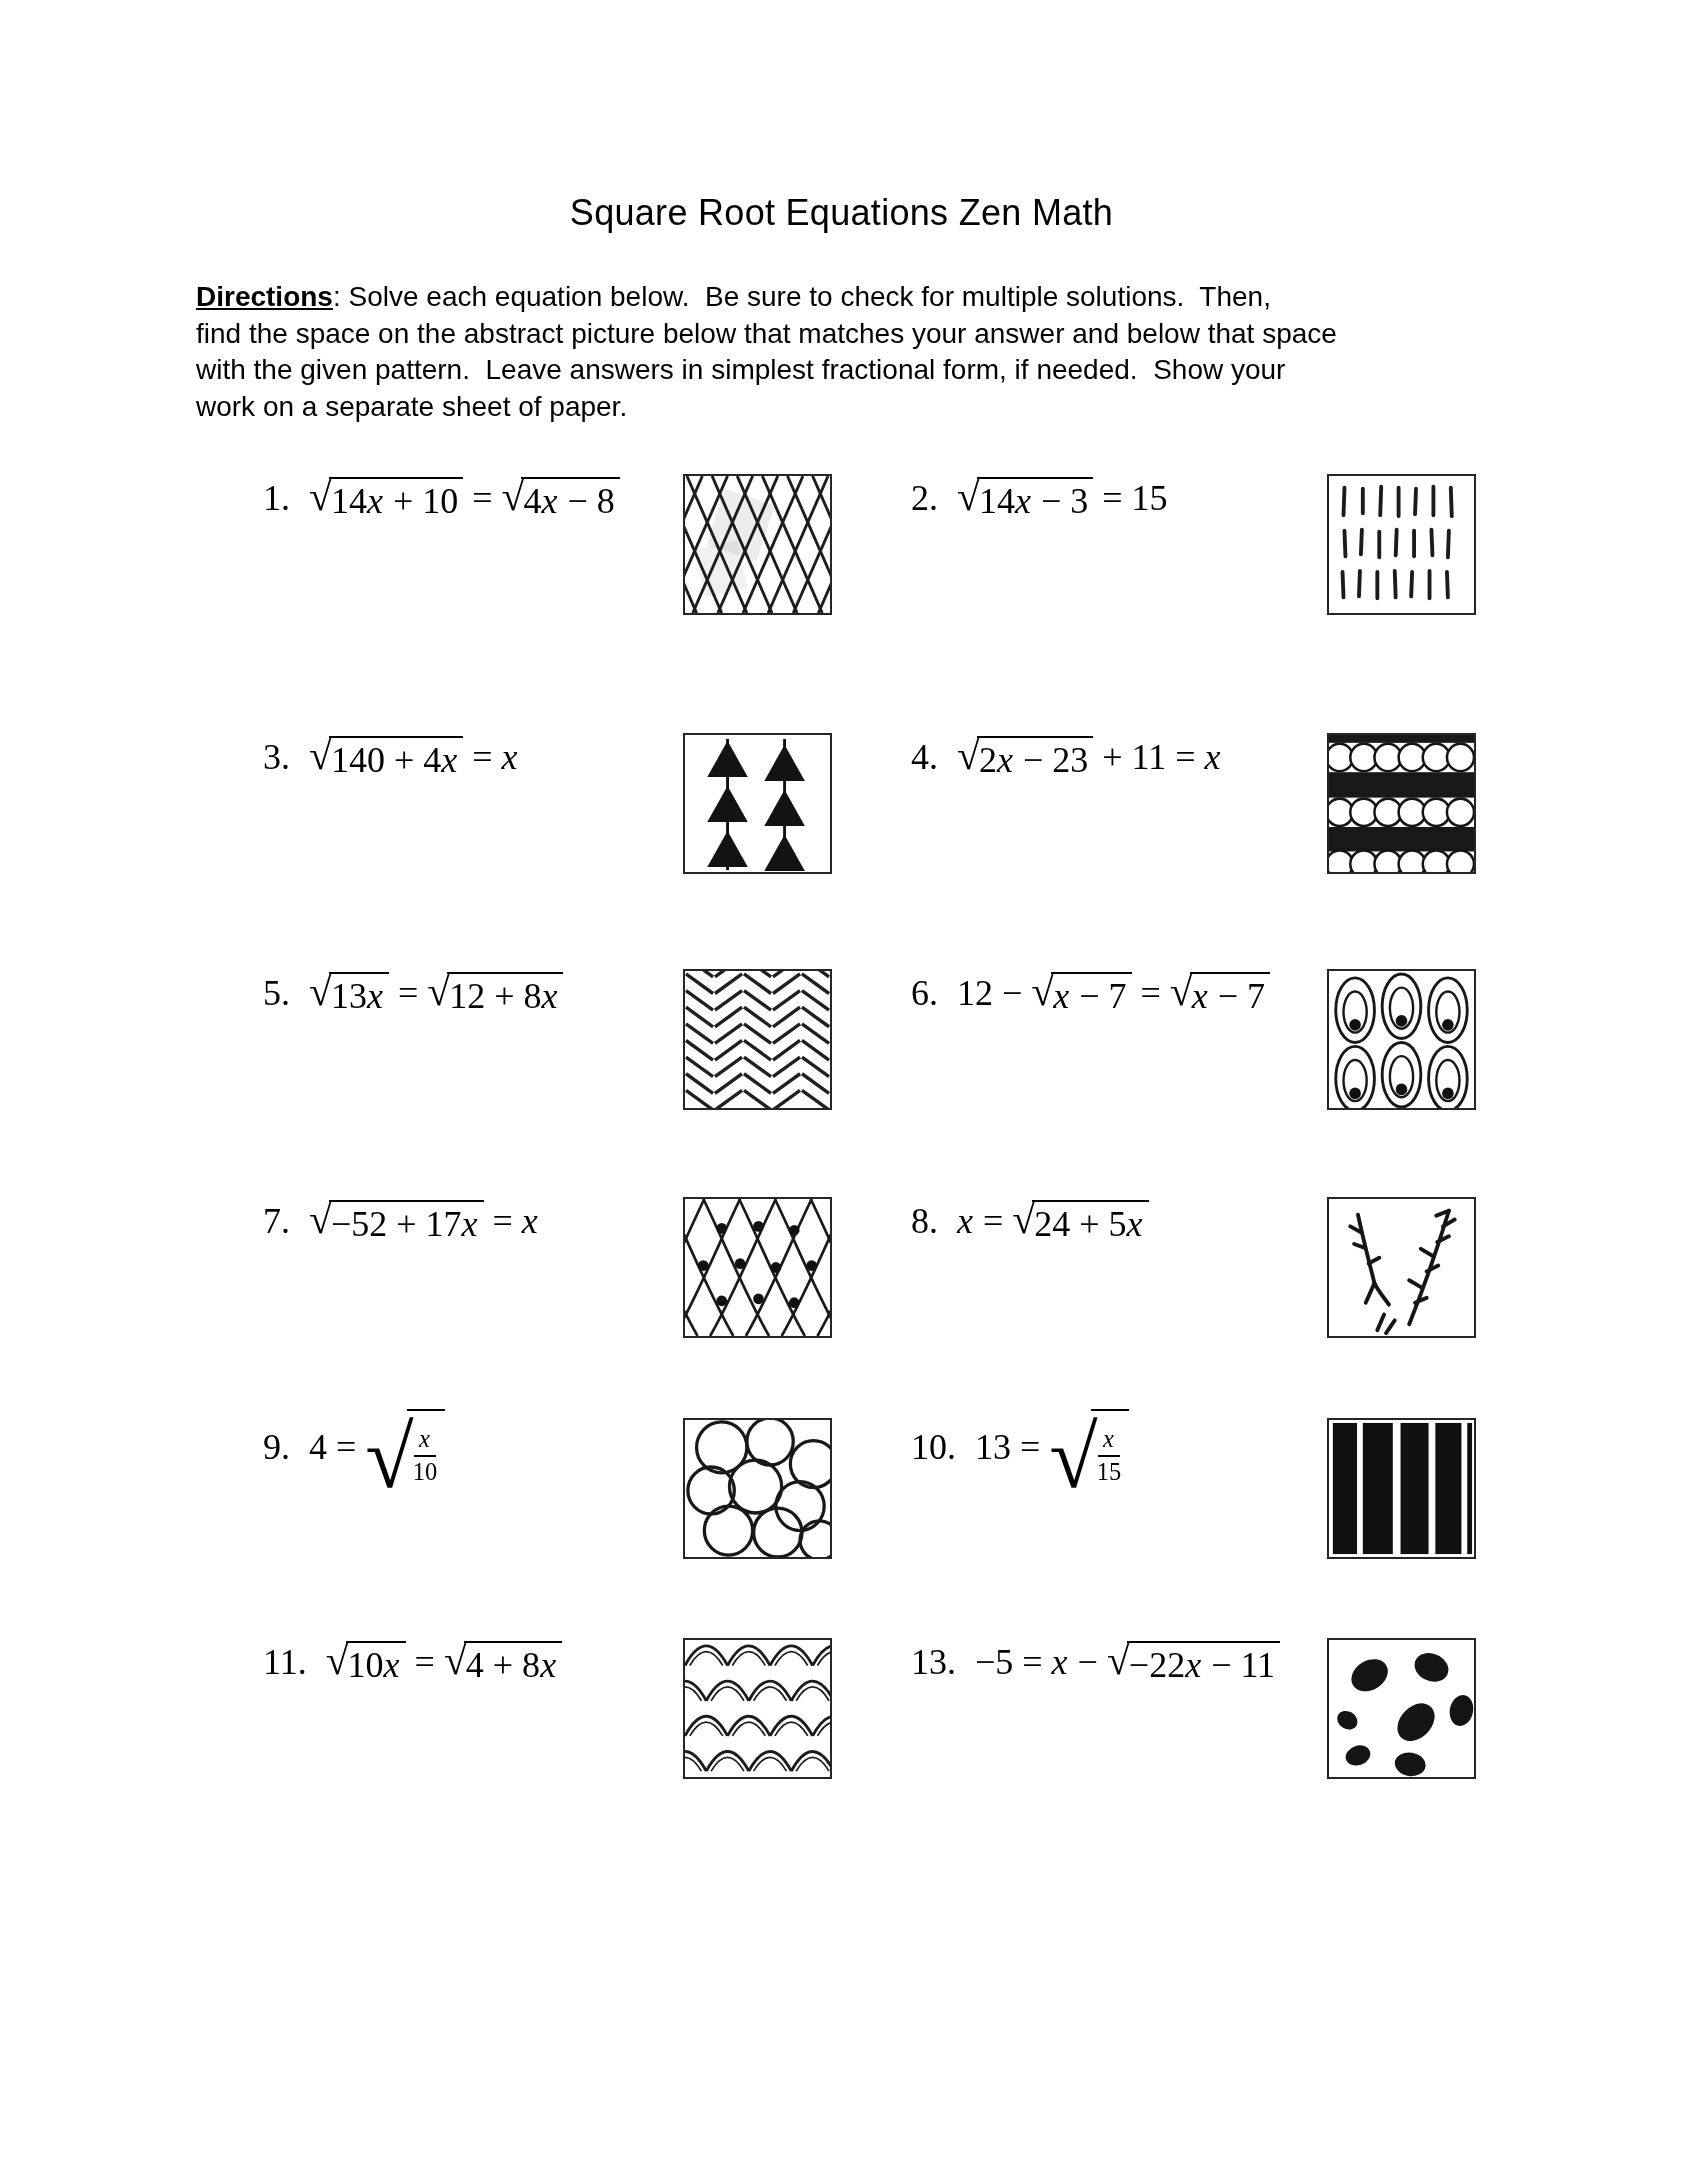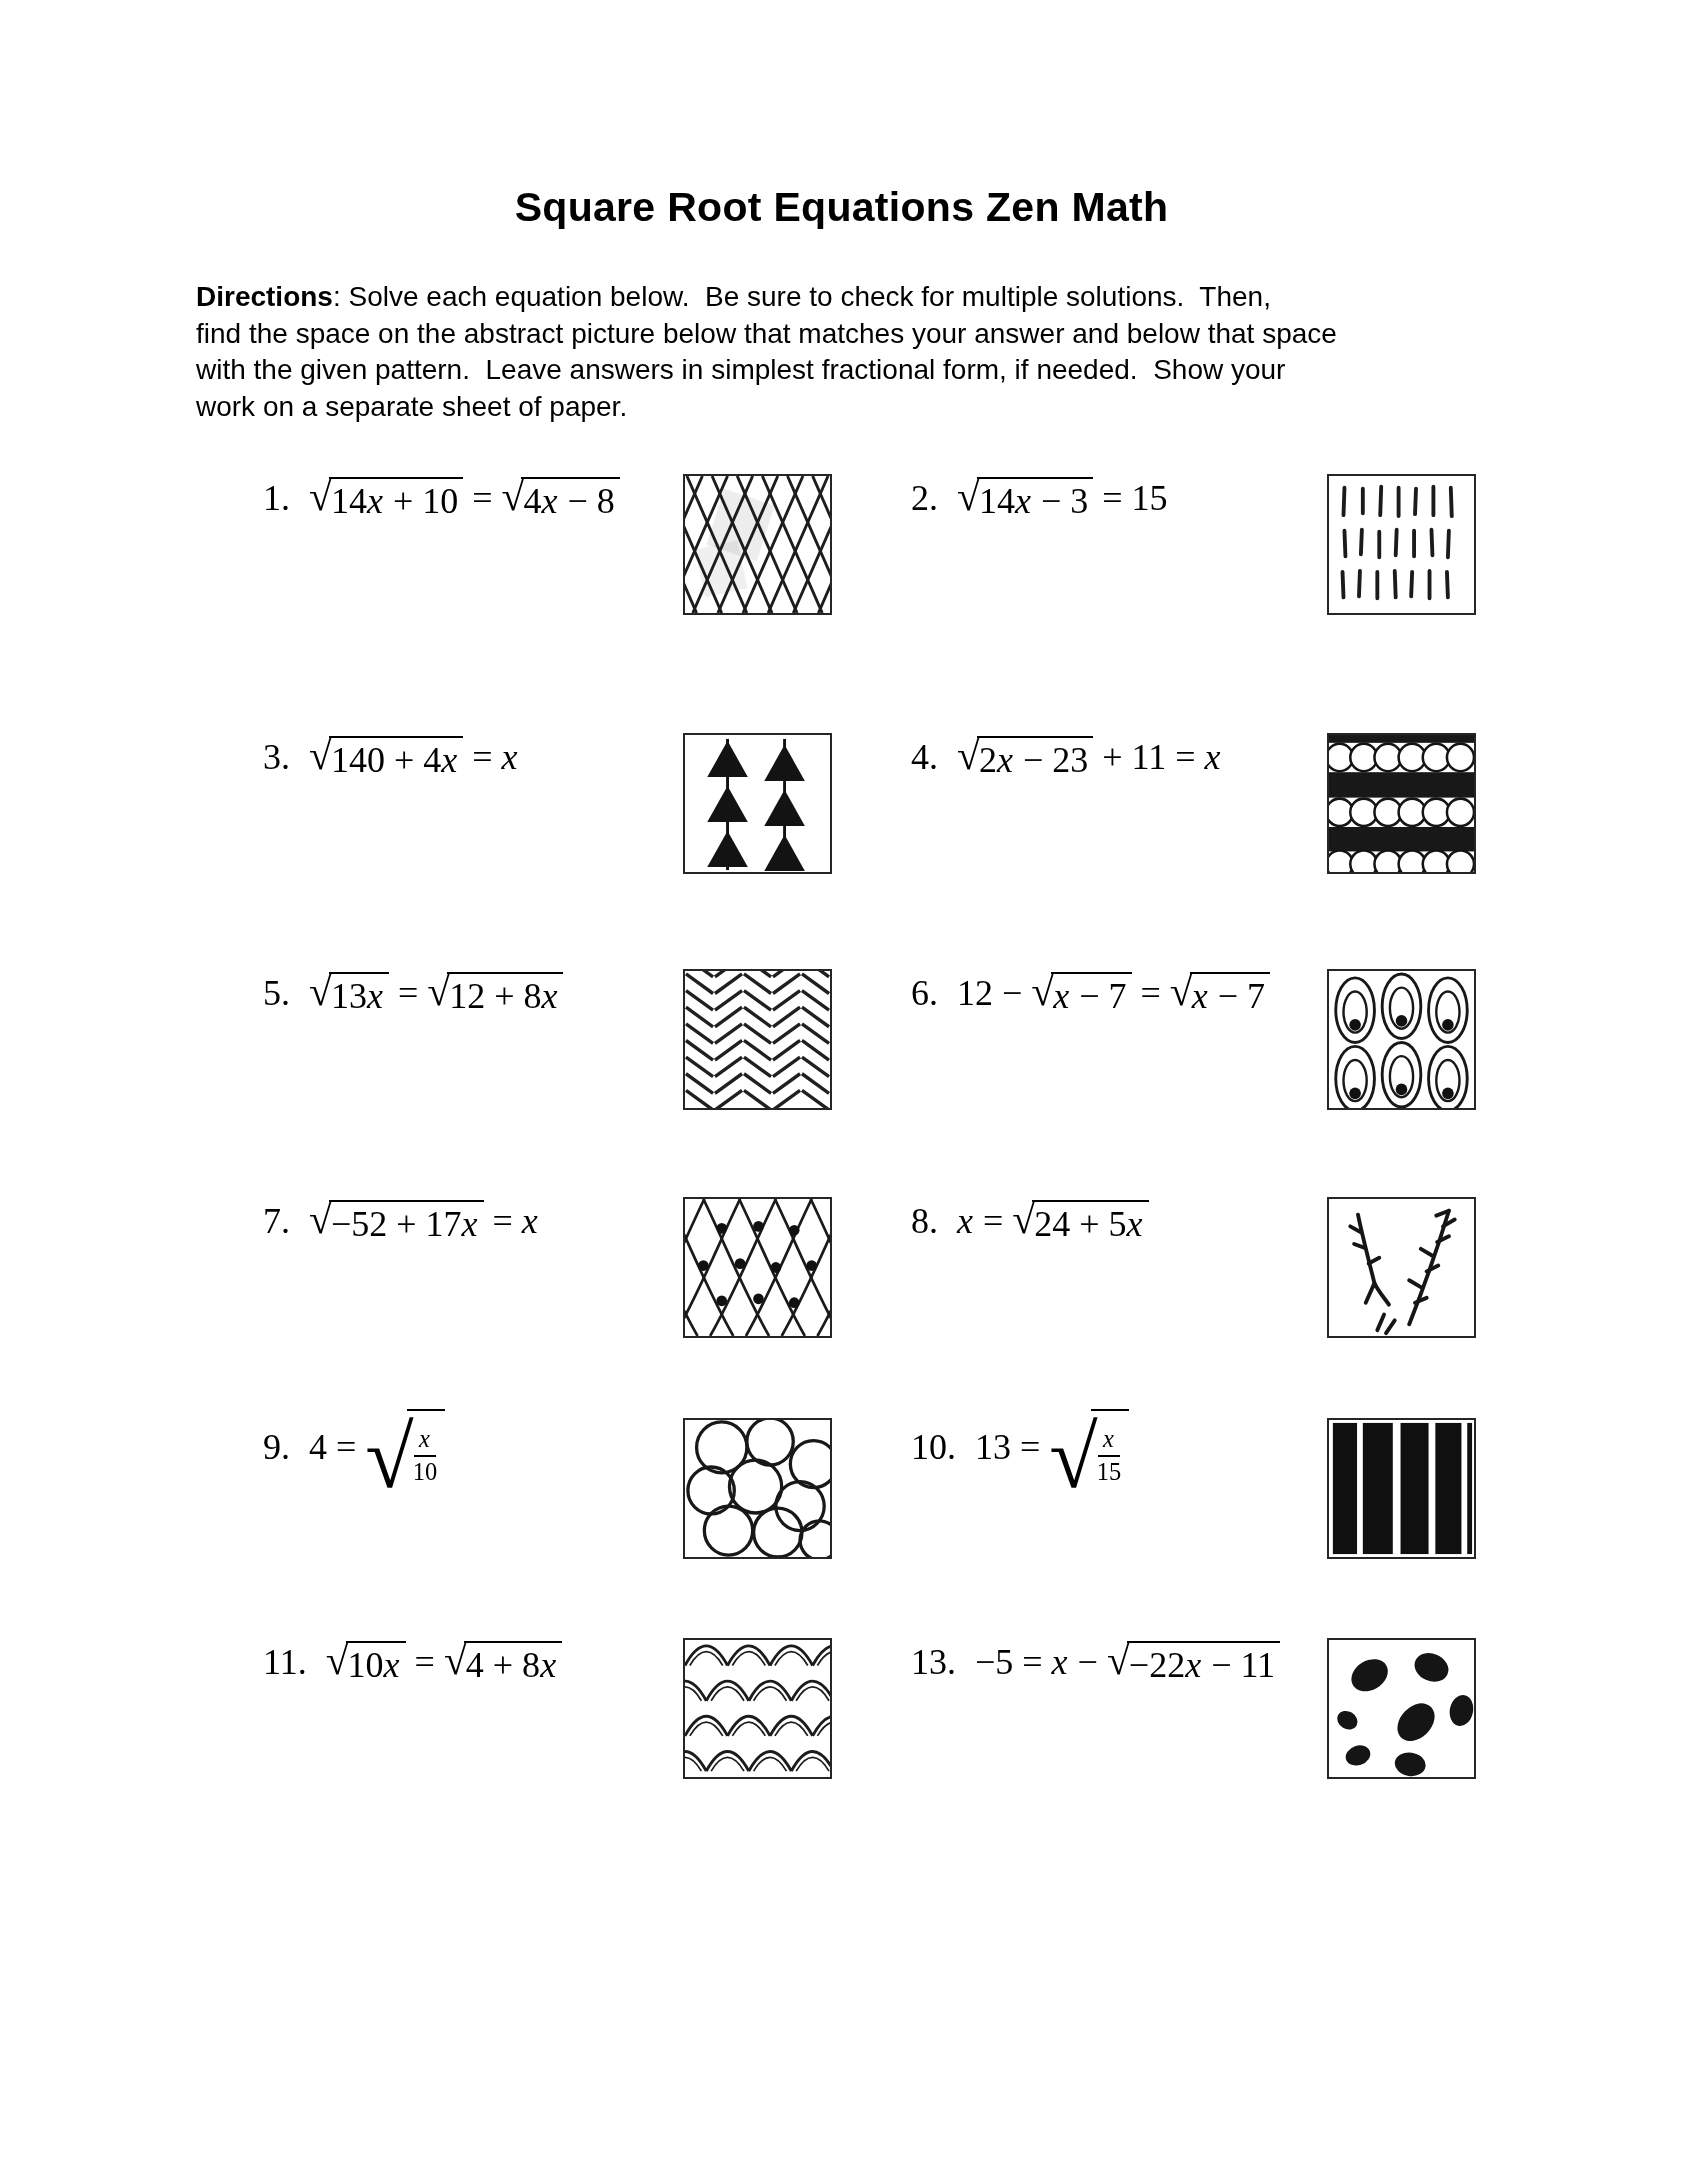--- a/index.html
+++ b/index.html
@@ -7,26 +7,26 @@
   .sheet{position:absolute;inset:0;overflow:hidden;background:#fff;}
 
   
   .header-row{position:absolute;left:196px;top:95px;width:1283px;display:flex;align-items:flex-end;font-size:27px;}
   .hlabel{padding:0 2px 0 0;line-height:1.1;}
   .fill-line{border-bottom:2.2px solid #1a1a1a;height:30px;}
   .name-fill{flex:1;margin-right:4px;}
   .date-fill{width:434px;}
 
   
-  .title{position:absolute;top:184px;left:0;width:100%;text-align:center;font-size:41px;font-weight:bold;letter-spacing:0.3px;}
+  .title{position:absolute;top:192px;left:0;width:100%;text-align:center;font-size:36px;font-weight:normal;letter-spacing:0.3px;}
 
   
   .directions{position:absolute;left:196px;top:279px;width:1327px;font-size:28px;line-height:1.31;}
   .dline{display:block;white-space:pre-wrap;}
-  .dlabel{font-weight:bold;}
+  .dlabel{font-weight:bold;text-decoration:underline;}
 
   
   .probs{position:absolute;left:198px;top:463px;width:1287px;}
   .prow{display:grid;grid-template-columns:485px 228px 416px 158px;align-items:start;}
   .eqcell{padding-left:65px;}
   .eq{font-family:"Liberation Serif",serif;font-size:36px;display:flex;align-items:center;margin-top:14px;line-height:1.15;}
   .frow .eq{margin-top:2px;}
   .eq .num{margin-right:19px;white-space:pre;}
   .mtext{white-space:pre;}
   .eq i{font-style:italic;padding-right:1px;}

